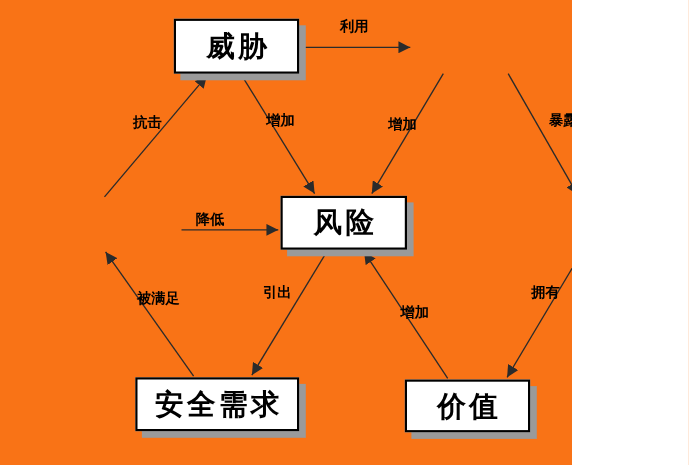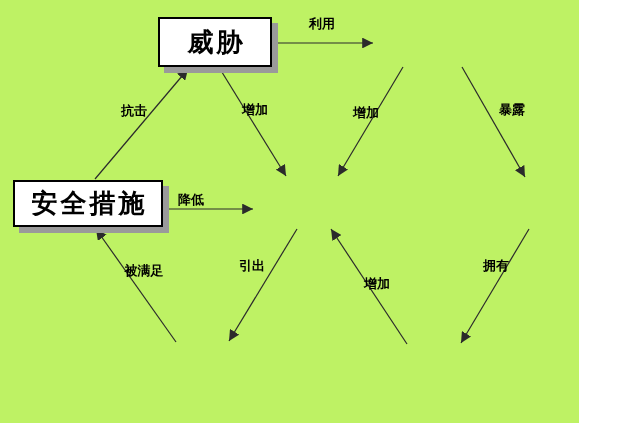--- a/index.html
+++ b/index.html
@@ -1,17 +1,17 @@
 <!DOCTYPE html>
 <html><head>
 <meta charset="utf-8">
 <style>
   html,body{margin:0;padding:0;background:#ffffff;}
   .canvas{
-    position:relative;width:579px;height:423px;background:#bef264;
+    position:relative;width:520px;height:423px;background:#f97316;
     font-family:"Liberation Sans",sans-serif;overflow:hidden;
   }
   .edges{position:absolute;left:0;top:0;width:626px;height:423px;}
   .edges line{stroke:#2b2b2b;stroke-width:1.2;}
   .node{
     position:absolute;box-sizing:border-box;
     background:#ffffff;border:2px solid #000000;
     box-shadow:6px 6px 0 #9a9a9a;
     display:flex;align-items:center;justify-content:center;
     font-size:26px;font-weight:bold;color:#000000;
@@ -42,22 +42,28 @@
     <line x1="165" y1="209" x2="253" y2="209" marker-end="url(#arrow)"></line>
     <line x1="176" y1="342" x2="96" y2="229" marker-end="url(#arrow)"></line>
     <line x1="297" y1="229" x2="229" y2="341" marker-end="url(#arrow)"></line>
     <line x1="407" y1="344" x2="331" y2="229" marker-end="url(#arrow)"></line>
     <line x1="529" y1="229" x2="461" y2="343" marker-end="url(#arrow)"></line>
   </svg>
 
   <div class="node" style="left:158px;top:17px;width:114px;height:50px">
     <span class="lbl">威胁</span>
   </div>
-  <div class="node" style="left:13px;top:180px;width:150px;height:47px">
-    <span class="lbl">安全措施</span>
+  <div class="node" style="left:255px;top:178px;width:115px;height:49px">
+    <span class="lbl">风险</span>
+  </div>
+  <div class="node" style="left:123px;top:343px;width:149px;height:49px">
+    <span class="lbl">安全需求</span>
+  </div>
+  <div class="node" style="left:368px;top:345px;width:114px;height:48px">
+    <span class="lbl">价值</span>
   </div>
 
   <div class="edge-label" style="left:322px;top:24px">利用</div>
   <div class="edge-label" style="left:134px;top:111px">抗击</div>
   <div class="edge-label" style="left:255px;top:110px">增加</div>
   <div class="edge-label" style="left:366px;top:113px">增加</div>
   <div class="edge-label" style="left:512px;top:110px">暴露</div>
   <div class="edge-label" style="left:191px;top:200px">降低</div>
   <div class="edge-label" style="left:144px;top:271px">被满足</div>
   <div class="edge-label" style="left:252px;top:266px">引出</div>

